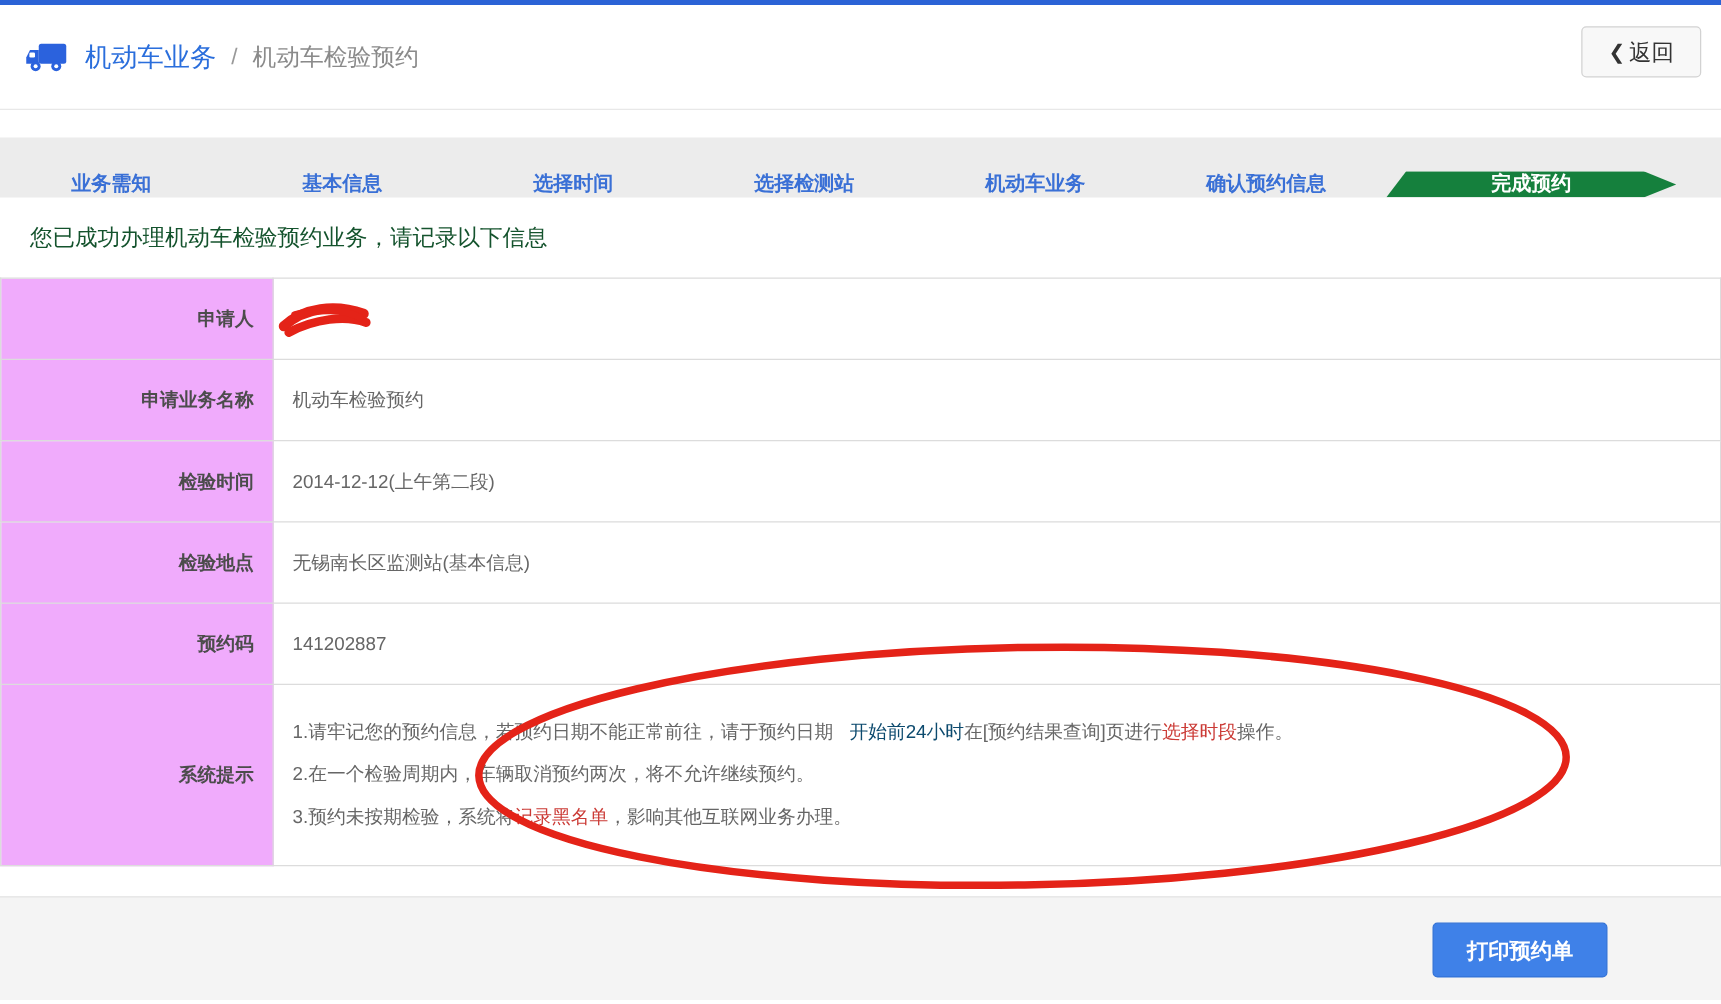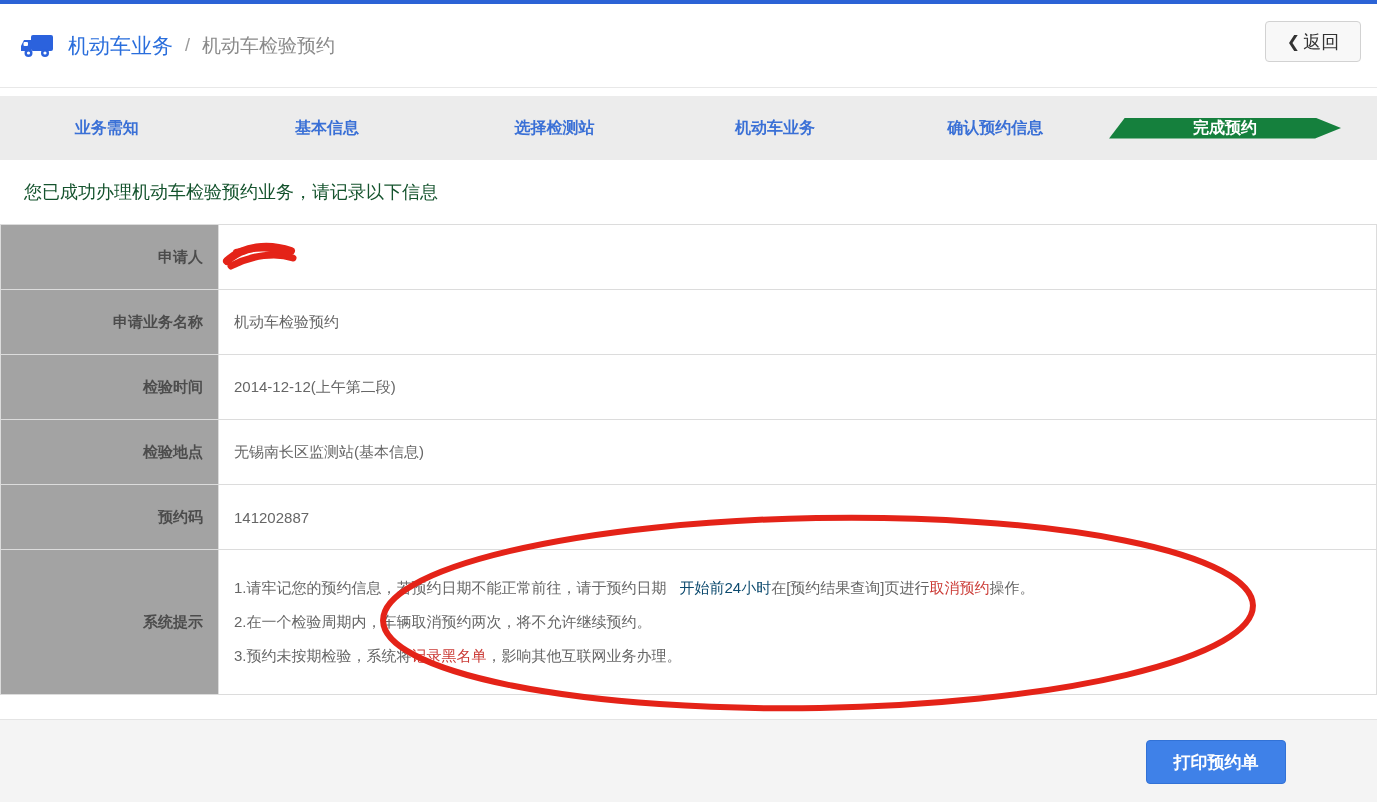--- a/index.html
+++ b/index.html
@@ -36,25 +36,25 @@
     color: #333;
     font-size: 18px;
     display: flex; align-items: center; justify-content: center;
     gap: 3px;
     cursor: pointer;
   }
   .back-btn .arrow { font-size: 16px; font-weight: bold; color: #333; }
 
   
   .steps {
-    margin-top: 8px;
-    height: 64px;
+    margin-top: 22px;
+    height: 48px;
     background: #ececec;
     display: flex;
-    align-items: center;
+    align-items: flex-end;
     position: relative;
     overflow: hidden;
   }
   .step {
     flex: 1 1 0;
     display: flex; align-items: center; justify-content: center;
     color: #3a70d6;
     font-size: 16px;
     font-weight: bold;
   }
@@ -82,21 +82,21 @@
   
   .detail-table {
     margin-top: 20px;
     width: 100%;
     border-collapse: collapse;
     border: 1px solid #dcdcdc;
   }
   .detail-table td { border: 1px solid #dcdcdc; vertical-align: middle; }
   td.lbl {
     width: 218px;
-    background: #a3a3a3;
+    background: #f0abfc;
     text-align: right;
     padding-right: 15px;
     color: #4c4c4c;
     font-weight: bold;
     font-size: 15px;
   }
   td.val {
     padding-left: 15px;
     color: #666;
     font-size: 15px;
@@ -161,20 +161,21 @@
     <span class="arrow">❮</span>
     <span>返回</span>
   </div>
 </div>
 
 <div class="steps">
   <div class="step">业务需知</div>
   <div class="sep"></div>
   <div class="step">基本信息</div>
   <div class="sep"></div>
+  <div class="step">选择时间</div>
   <div class="sep"></div>
   <div class="step">选择检测站</div>
   <div class="sep"></div>
   <div class="step">机动车业务</div>
   <div class="sep"></div>
   <div class="step">确认预约信息</div>
   <div class="sep"></div>
   <div class="step active">完成预约</div>
   <div class="step-tail"></div>
 </div>
@@ -200,21 +201,21 @@
       <td class="val">无锡南长区监测站(基本信息)</td>
     </tr>
     <tr class="r">
       <td class="lbl">预约码</td>
       <td class="val">141202887</td>
     </tr>
     <tr class="r-last">
       <td class="lbl">系统提示</td>
       <td class="val">
         <div class="tips">
-          <p><span>1.请牢记您的预约信息，若预约日期不能正常前往，请于预约日期</span><span class="tip-green">开始前24小时</span><span>在[预约结果查询]页进行</span><span class="tip-red">取消预约</span><span>操作。</span></p>
+          <p><span>1.请牢记您的预约信息，若预约日期不能正常前往，请于预约日期</span><span class="tip-green">开始前24小时</span><span>在[预约结果查询]页进行</span><span class="tip-red">选择时段</span><span>操作。</span></p>
           <p>2.在一个检验周期内，车辆取消预约两次，将不允许继续预约。</p>
           <p><span>3.预约未按期检验，系统将</span><span class="tip-red">记录黑名单</span><span>，影响其他互联网业务办理。</span></p>
         </div>
       </td>
     </tr>
   </tbody>
 </table>
 
 <div class="footer-band">
   <div class="print-btn">打印预约单</div>

